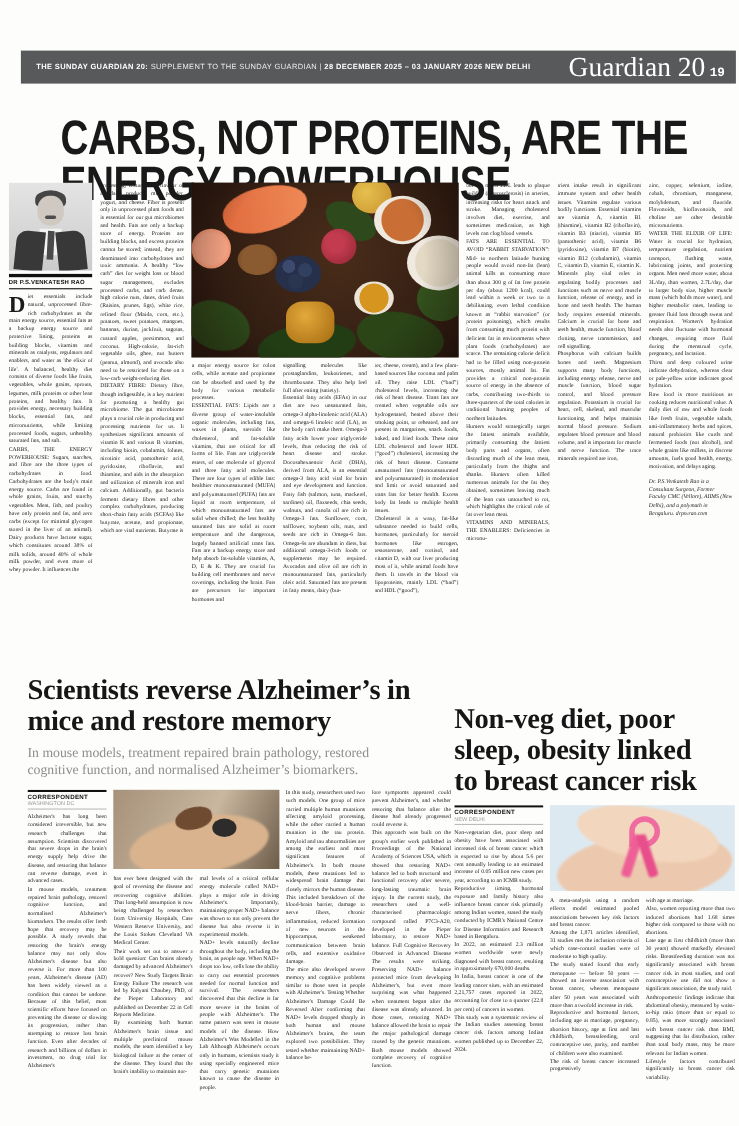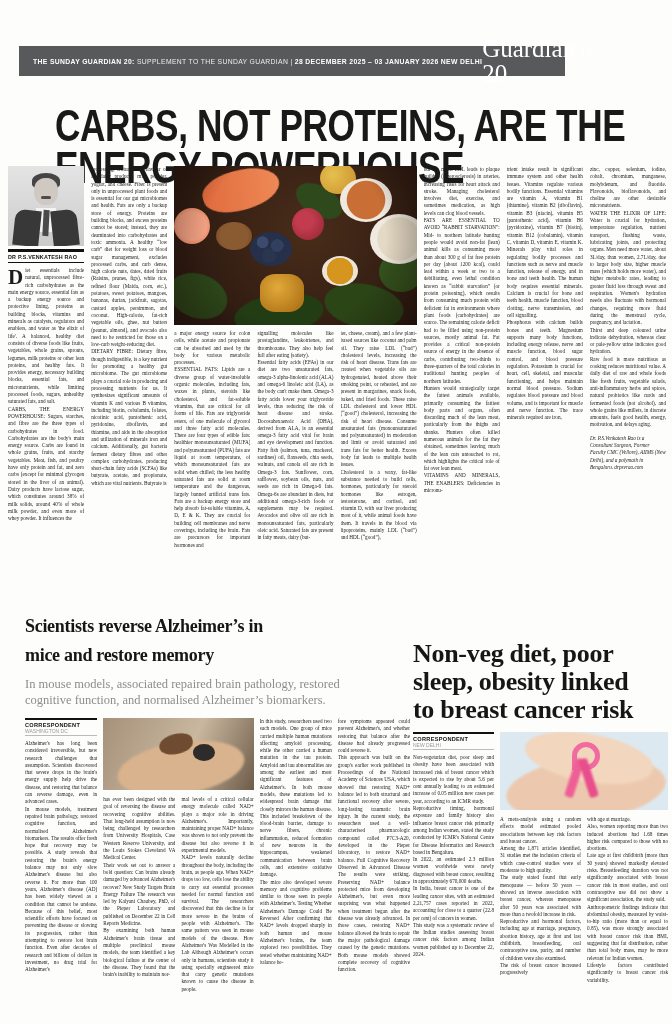--- a/index.html
+++ b/index.html
@@ -1,23 +1,23 @@
 <!DOCTYPE html>
 <html><head>
 <meta charset="utf-8">
 <style>
   html,body{margin:0;padding:0;background:#888;}
   .page{position:relative;width:672px;height:1024px;background:#fdfdfc;margin:0 auto;overflow:hidden;font-family:"Liberation Serif",serif;}
   
-  .banner{position:absolute;left:19px;top:46px;width:546px;height:30px;background:#58595b;display:flex;align-items:center;justify-content:space-between;padding:0 10px 0 14px;box-sizing:border-box;}
+  .banner{position:absolute;left:19px;top:46px;width:650px;height:30px;background:#58595b;display:flex;align-items:center;justify-content:space-between;padding:0 10px 0 14px;box-sizing:border-box;}
   .strip{font-family:"Liberation Sans",sans-serif;font-size:6.8px;letter-spacing:.35px;color:#ededed;white-space:nowrap;}
   .strip b{font-weight:bold;color:#fff;}
   .brand{color:#fff;display:flex;align-items:baseline;gap:4px;}
   .brand .logo{font-family:"Liberation Serif",serif;font-size:25px;line-height:25px;}
-  .brand .pno{font-family:Liberation Sans, sans-serif;font-weight:bold;font-size:11.5px;}
+  .brand .pno{font-family:Liberation Mono, monospace;font-weight:bold;font-size:11.5px;}
   
   .main-hl{position:absolute;left:55px;top:76px;width:730px;transform:scaleX(.8);transform-origin:left top;
     font-family:"Liberation Sans",sans-serif;font-weight:bold;font-size:44px;line-height:42px;color:#191919;
     letter-spacing:-.5px;white-space:pre-line;}
   
   .nt{font:5.2px/7.3px "Liberation Serif",serif;color:#1b1b1b;text-align:justify;white-space:pre-line;}
   .c-col,.a-col,.k-col{overflow:hidden;}
   .bio{font:italic 5.2px/7.3px "Liberation Serif",serif;color:#1b1b1b;margin-top:6px;}
   .dc::first-letter{float:left;font-size:21px;line-height:16px;padding:2px 2px 0 0;font-weight:bold;}
   
@@ -32,21 +32,21 @@
   .f{position:absolute;border-radius:50%;filter:blur(.4px);}
   
   .authphoto{position:relative;width:100%;height:80px;background:linear-gradient(#e4e4e4,#cbcbcb);overflow:hidden;}
   .ap{position:absolute;}
   .mouse,.ribbon{position:relative;overflow:hidden;}
   .mouse{grid-column:2/4;grid-row:1;margin-bottom:6px;background:linear-gradient(120deg,#a6917a,#c8b69e 55%,#81male6d57);}
   .ribbon{grid-column:2/4;grid-row:1;margin-bottom:6px;background:#dde9f1;}
   .mp,.rp{position:absolute;filter:blur(.8px);}
   
   .alz{position:absolute;left:25px;top:612px;width:385px;}
-  .alz h2{margin:0;font-family:"Liberation Serif",serif;font-weight:bold;font-size:18px;line-height:29px;color:#161616;white-space:pre-line;letter-spacing:-.3px;}
+  .alz h2{margin:0;font-family:"Liberation Serif",serif;font-weight:bold;font-size:26px;line-height:29px;color:#161616;white-space:pre-line;letter-spacing:-.3px;}
   .alz .sub{font-family:"Liberation Serif",serif;font-size:12.5px;line-height:16px;color:#8d8d8d;margin:6px 0 10px 0;width:360px;}
   .alz-cols{display:grid;grid-template-columns:repeat(5,1fr);grid-template-rows:78px 1fr;column-gap:6px;height:292px;}
   .cancer{position:absolute;left:413px;top:612px;width:255px;margin-top:28px;}
   .cancer h2{margin:0;font-family:"Liberation Serif",serif;font-weight:bold;font-size:26px;line-height:28px;color:#161616;white-space:pre-line;letter-spacing:-.3px;}
   .k-cols{display:grid;grid-template-columns:repeat(3,1fr);grid-template-rows:84px 1fr;column-gap:6px;height:306px;margin-top:8px;}
 </style>
 </head>
 <body>
 
 <div class="page">
@@ -128,21 +128,21 @@
 WATER THE ELIXIR OF LIFE: Water is crucial for hydration, temperature regulation, nutrient transport, flushing waste, lubricating joints, and protecting organs. Men need more water, about 3L/day, than women, 2.7L/day, due to larger body size, higher muscle mass (which holds more water), and higher metabolic rates, leading to greater fluid loss through sweat and respiration. Women's hydration needs also fluctuate with hormonal changes, requiring more fluid during the menstrual cycle, pregnancy, and lactation.
 Thirst and deep coloured urine indicate dehydration, whereas clear or pale-yellow urine indicates good hydration.
 Raw food is more nutritious as cooking reduces nutritional value. A daily diet of raw and whole foods like fresh fruits, vegetable salads, anti-inflammatory herbs and spices, natural probiotics like curds and fermented foods (not alcohol), and whole grains like millets, in discrete amounts, fuels good health, energy, motivation, and delays aging.</div>
       <div class="bio">Dr. P.S.Venkatesh Rao is a Consultant Surgeon, Former Faculty CMC (Vellore), AIIMS (New Delhi), and a polymath in Bengaluru. drpsvrao.com</div>
     </div>
   </div>
 
   <div class="alz">
     <h2>Scientists reverse Alzheimer’s in
 mice and restore memory</h2>
-    <div class="sub">In mouse models, associated repaired brain pathology, restored cognitive function, and normalised Alzheimer’s biomarkers.</div>
+    <div class="sub">In mouse models, treatment repaired brain pathology, restored cognitive function, and normalised Alzheimer’s biomarkers.</div>
     <div class="alz-cols">
       <div class="a-col" style="grid-row:1/3;">
         <div class="byl">
           <div class="lab">CORRESPONDENT</div>
           <div class="loc">WASHINGTON DC</div>
         </div>
         <div class="nt">Alzheimer's has long been considered irreversible, but new research challenges that assumption. Scientists discovered that severe drops in the brain's energy supply help drive the disease, and restoring that balance can reverse damage, even in advanced cases.
 In mouse models, treatment repaired brain pathology, restored cognitive function, and normalised Alzheimer's biomarkers. The results offer fresh hope that recovery may be possible. A study reveals that restoring the brain's energy balance may not only slow Alzheimer's disease but also reverse it. For more than 100 years, Alzheimer's disease (AD) has been widely viewed as a condition that cannot be undone. Because of this belief, most scientific efforts have focused on preventing the disease or slowing its progression, rather than attempting to restore lost brain function. Even after decades of research and billions of dollars in investment, no drug trial for Alzheimer's</div>
       </div>
       <div class="mouse" style="background:linear-gradient(115deg,#a6917a,#c9b79f 55%,#6d5c49);">

